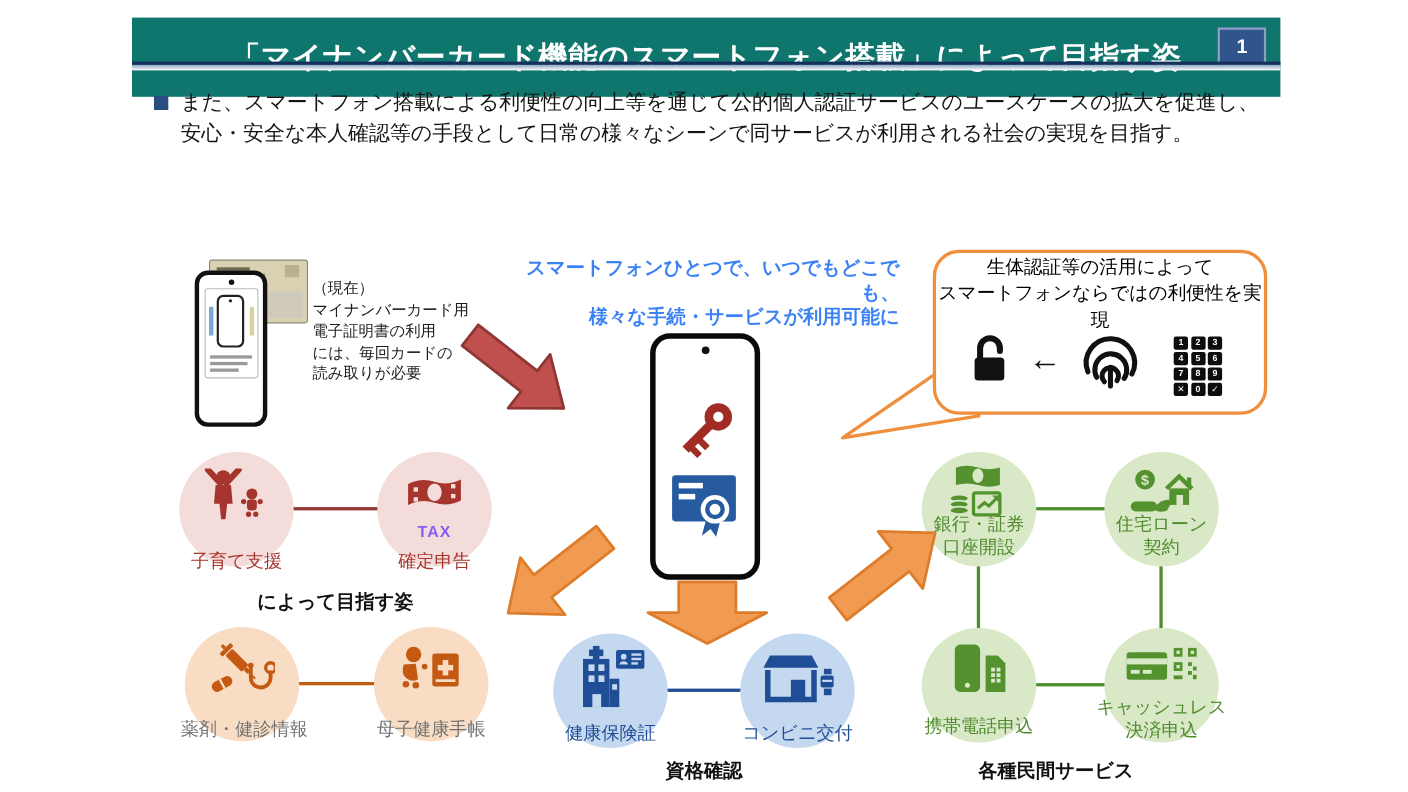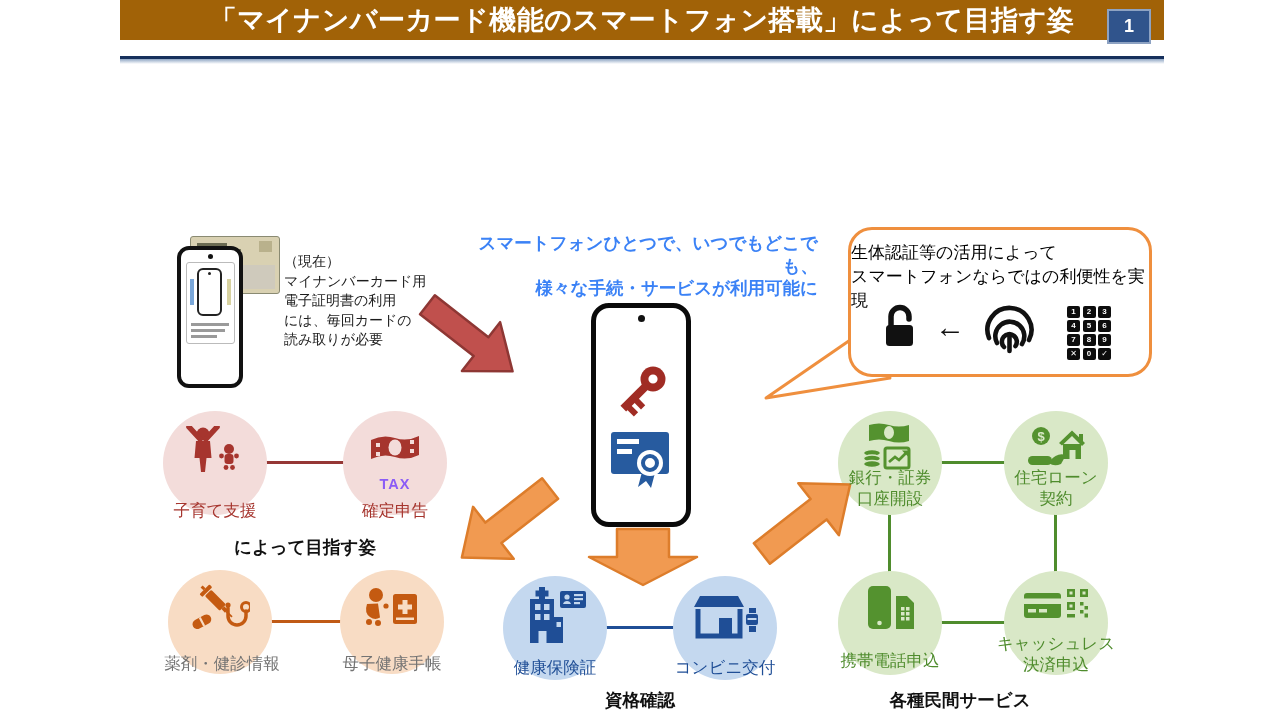--- a/index.html
+++ b/index.html
@@ -1,20 +1,20 @@
 <!DOCTYPE html>
 <html><head>
 <meta charset="utf-8">
 <style>
   html,body{margin:0;padding:0;background:#e9e9e9;}
   .slide{position:relative;width:1280px;height:720px;background:#ffffff;overflow:hidden;
          font-family:"Liberation Sans","DejaVu Sans",sans-serif;color:#111;}
 
   
-  .header{position:absolute;left:120px;top:0;width:1044px;height:40px;background:#a16207;
+  .header{position:absolute;left:120px;top:16px;width:1044px;height:72px;background:#0f766e;
           display:flex;align-items:center;justify-content:center;}
   .header-title{color:#fff;font-size:27px;font-weight:bold;letter-spacing:0.5px;white-space:nowrap;}
   .page-box{position:absolute;right:13px;top:9px;width:44px;height:35px;background:#30548c;
             border:2px solid #8da2c2;box-sizing:border-box;color:#fff;font-size:18px;font-weight:bold;
             display:flex;align-items:center;justify-content:center;}
   .header-line{position:absolute;left:120px;top:56px;width:1044px;height:3px;background:#16305c;}
   .header-fade{position:absolute;left:120px;top:59px;width:1044px;height:5px;
                background:linear-gradient(180deg,#8fa6c4,#ffffff);}
 
   
@@ -48,21 +48,21 @@
   .phone-main{position:absolute;left:591px;top:303px;width:100px;height:224px;background:#fff;
               border:5px solid #0a0a0a;border-radius:18px;box-sizing:border-box;z-index:4;}
   .phone-main .cam{position:absolute;left:50%;top:7px;width:7px;height:7px;margin-left:-3.5px;border-radius:50%;background:#111;}
   .ic-key{position:absolute;left:17px;top:56px;}
   .ic-cert{position:absolute;left:13px;top:122px;}
 
   
   .callout-tail{position:absolute;left:750px;top:320px;z-index:1;}
   .callout{position:absolute;left:848px;top:227px;width:304px;height:150px;background:#fff;
            border:3px solid #ef8f3e;border-radius:24px;box-sizing:border-box;z-index:2;}
-  .callout-text{position:absolute;left:0;top:11px;width:100%;text-align:left;font-size:17px;
+  .callout-text{position:absolute;left:0;top:1px;width:100%;text-align:center;font-size:17px;
                 line-height:24px;white-space:pre-line;color:#000;}
   .co-unlock{position:absolute;left:32px;top:74px;}
   .co-arrow{position:absolute;left:84px;top:80px;font-size:30px;font-weight:bold;color:#111;}
   .co-fp{position:absolute;left:128px;top:66px;}
   .keypad{position:absolute;left:216px;top:76px;display:grid;grid-template-columns:repeat(3,13px);
           grid-auto-rows:11.5px;gap:2.5px;}
   .key{background:#0d0d0d;color:#fff;font-size:8px;font-weight:bold;display:flex;align-items:center;
        justify-content:center;border-radius:2px;}
 
   
@@ -88,20 +88,25 @@
 <div class="slide">
 
   <div class="header">
     <div class="header-title">「マイナンバーカード機能のスマートフォン搭載」によって目指す姿</div>
     <div class="page-box">1</div>
   </div>
   <div class="header-line"></div>
   <div class="header-fade"></div>
 
   <div class="bullets">
+    <div class="bullet">
+      <div class="bullet-sq"></div>
+      <div class="bullet-text">また、スマートフォン搭載による利便性の向上等を通じて公的個人認証サービスのユースケースの拡大を促進し、
+安心・安全な本人確認等の手段として日常の様々なシーンで同サービスが利用される社会の実現を目指す。</div>
+    </div>
   </div>
 
   <div class="card-old">
     <div class="l1"></div>
       <div class="l2"></div>
     <div class="l3"></div>
       <div class="l4"></div>
   </div>
   <div class="phone-old">
     <div class="cam"></div>

